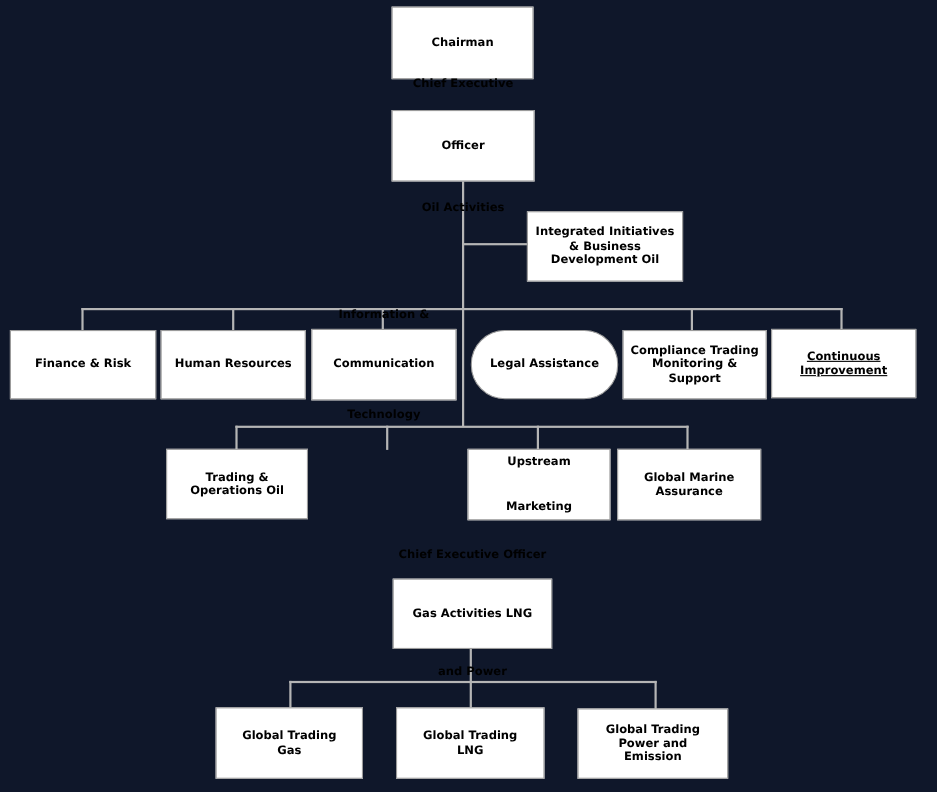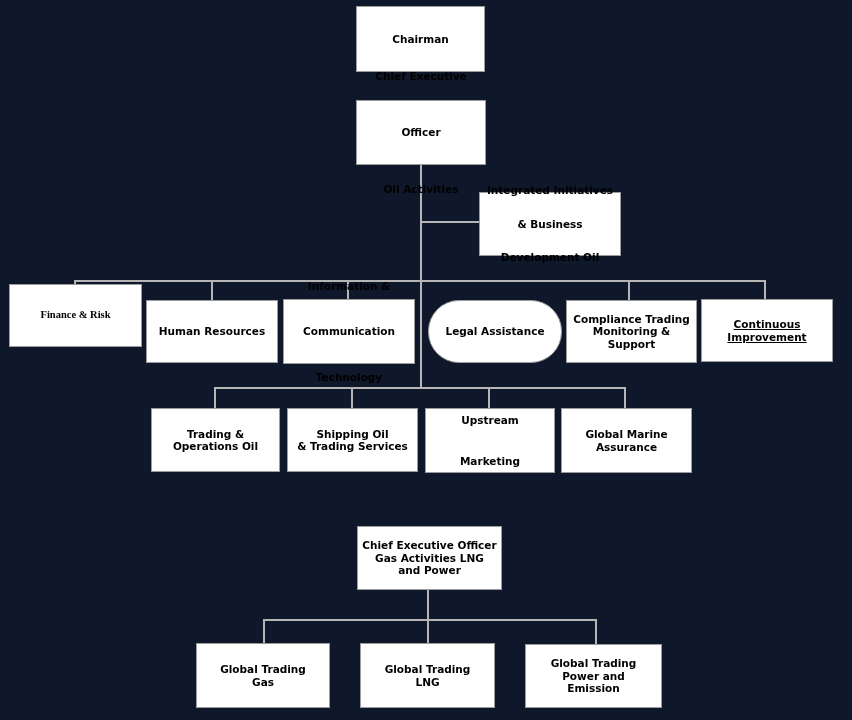--- a/index.html
+++ b/index.html
@@ -27,32 +27,32 @@
     color: #000000;
   }
   .node .ln { display: block; white-space: nowrap; }
   .connector { position: absolute; background: #b5b5b5; }
   .h { height: 2px; }
   .v { width: 2px; }
 
   
   #n-chairman    { left: 356px; top: 6px;   width: 129px; height: 66px; }
   #n-ceo-oil     { left: 356px; top: 100px; width: 130px; height: 65px; gap: 44px; }
-  #n-integrated  { left: 479px; top: 192px; width: 142px; height: 64px; gap: 21px; }
-  #n-finance     { left: 9px;   top: 284px; width: 133px; height: 63px; font-family: Liberation Serif, serif; }
+  #n-integrated  { left: 479px; top: 192px; width: 142px; height: 64px; }
+  #n-finance     { left: 9px;   top: 300px; width: 133px; height: 63px; }
   #n-hr          { left: 146px; top: 300px; width: 132px; height: 63px; }
   #n-ict         { left: 283px; top: 299px; width: 132px; height: 65px; gap: 33px; }
   #n-legal       { left: 428px; top: 300px; width: 134px; height: 63px; border-radius: 31px; }
   #n-compliance  { left: 566px; top: 300px; width: 131px; height: 63px; }
   #n-continuous  { left: 701px; top: 299px; width: 132px; height: 63px; text-decoration: underline; }
   #n-trading     { left: 151px; top: 408px; width: 129px; height: 64px; }
   #n-shipping    { left: 287px; top: 408px; width: 131px; height: 64px; }
   #n-upstream    { left: 425px; top: 408px; width: 130px; height: 65px; gap: 28px; }
   #n-marine      { left: 561px; top: 408px; width: 131px; height: 65px; }
-  #n-ceo-gas     { left: 357px; top: 526px; width: 145px; height: 64px; }
+  #n-ceo-gas     { left: 357px; top: 526px; width: 145px; height: 64px; gap: 41px; }
   #n-gas         { left: 196px; top: 643px; width: 134px; height: 65px; }
   #n-lng         { left: 360px; top: 643px; width: 135px; height: 65px; }
   #n-power       { left: 525px; top: 644px; width: 137px; height: 64px; }
 
   
   #c-ceo-oil-v   { left: 420px; top: 165px; height: 223px; }
   #c-integrated-h{ left: 421px; top: 221px; width: 58px; }
   #c-row1-h      { left: 74px;  top: 280px; width: 692px; }
   #c-row1-d1     { left: 74px;  top: 280px; height: 21px; }
   #c-row1-d2     { left: 211px; top: 280px; height: 21px; }
@@ -135,24 +135,20 @@
   <div class="node" id="n-continuous">
     <span class="ln">Continuous</span>
     <span class="ln">Improvement</span>
   </div>
 
   <div class="node" id="n-trading">
     <span class="ln">Trading &amp;</span>
     <span class="ln">Operations Oil</span>
   </div>
 
-  <div class="node" id="n-shipping">
-    <span class="ln">Shipping Oil</span>
-    <span class="ln">&amp; Trading Services</span>
-  </div>
 
   <div class="node" id="n-upstream">
     <span class="ln">Upstream</span>
     <span class="ln">Marketing</span>
   </div>
 
   <div class="node" id="n-marine">
     <span class="ln">Global Marine</span>
     <span class="ln">Assurance</span>
   </div>

